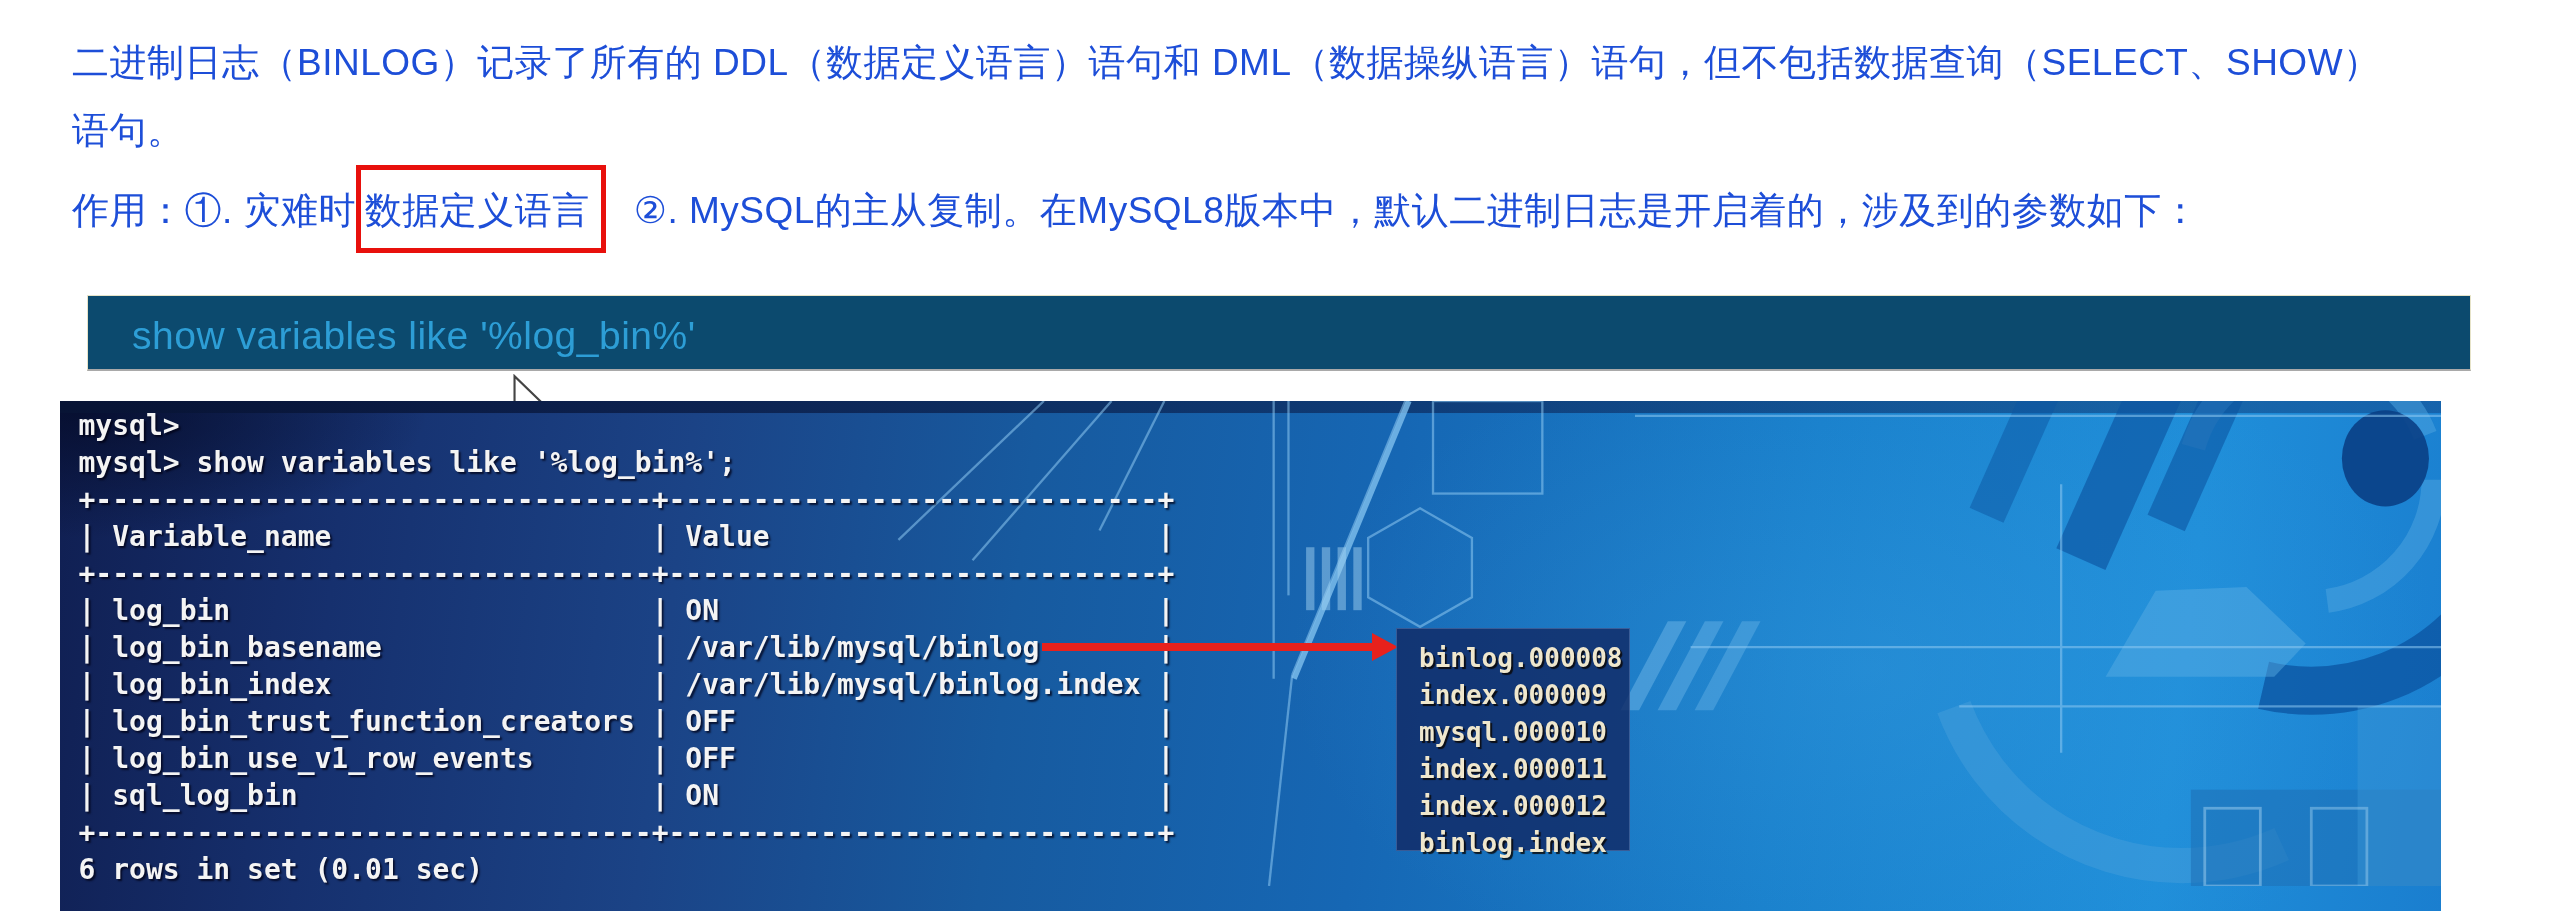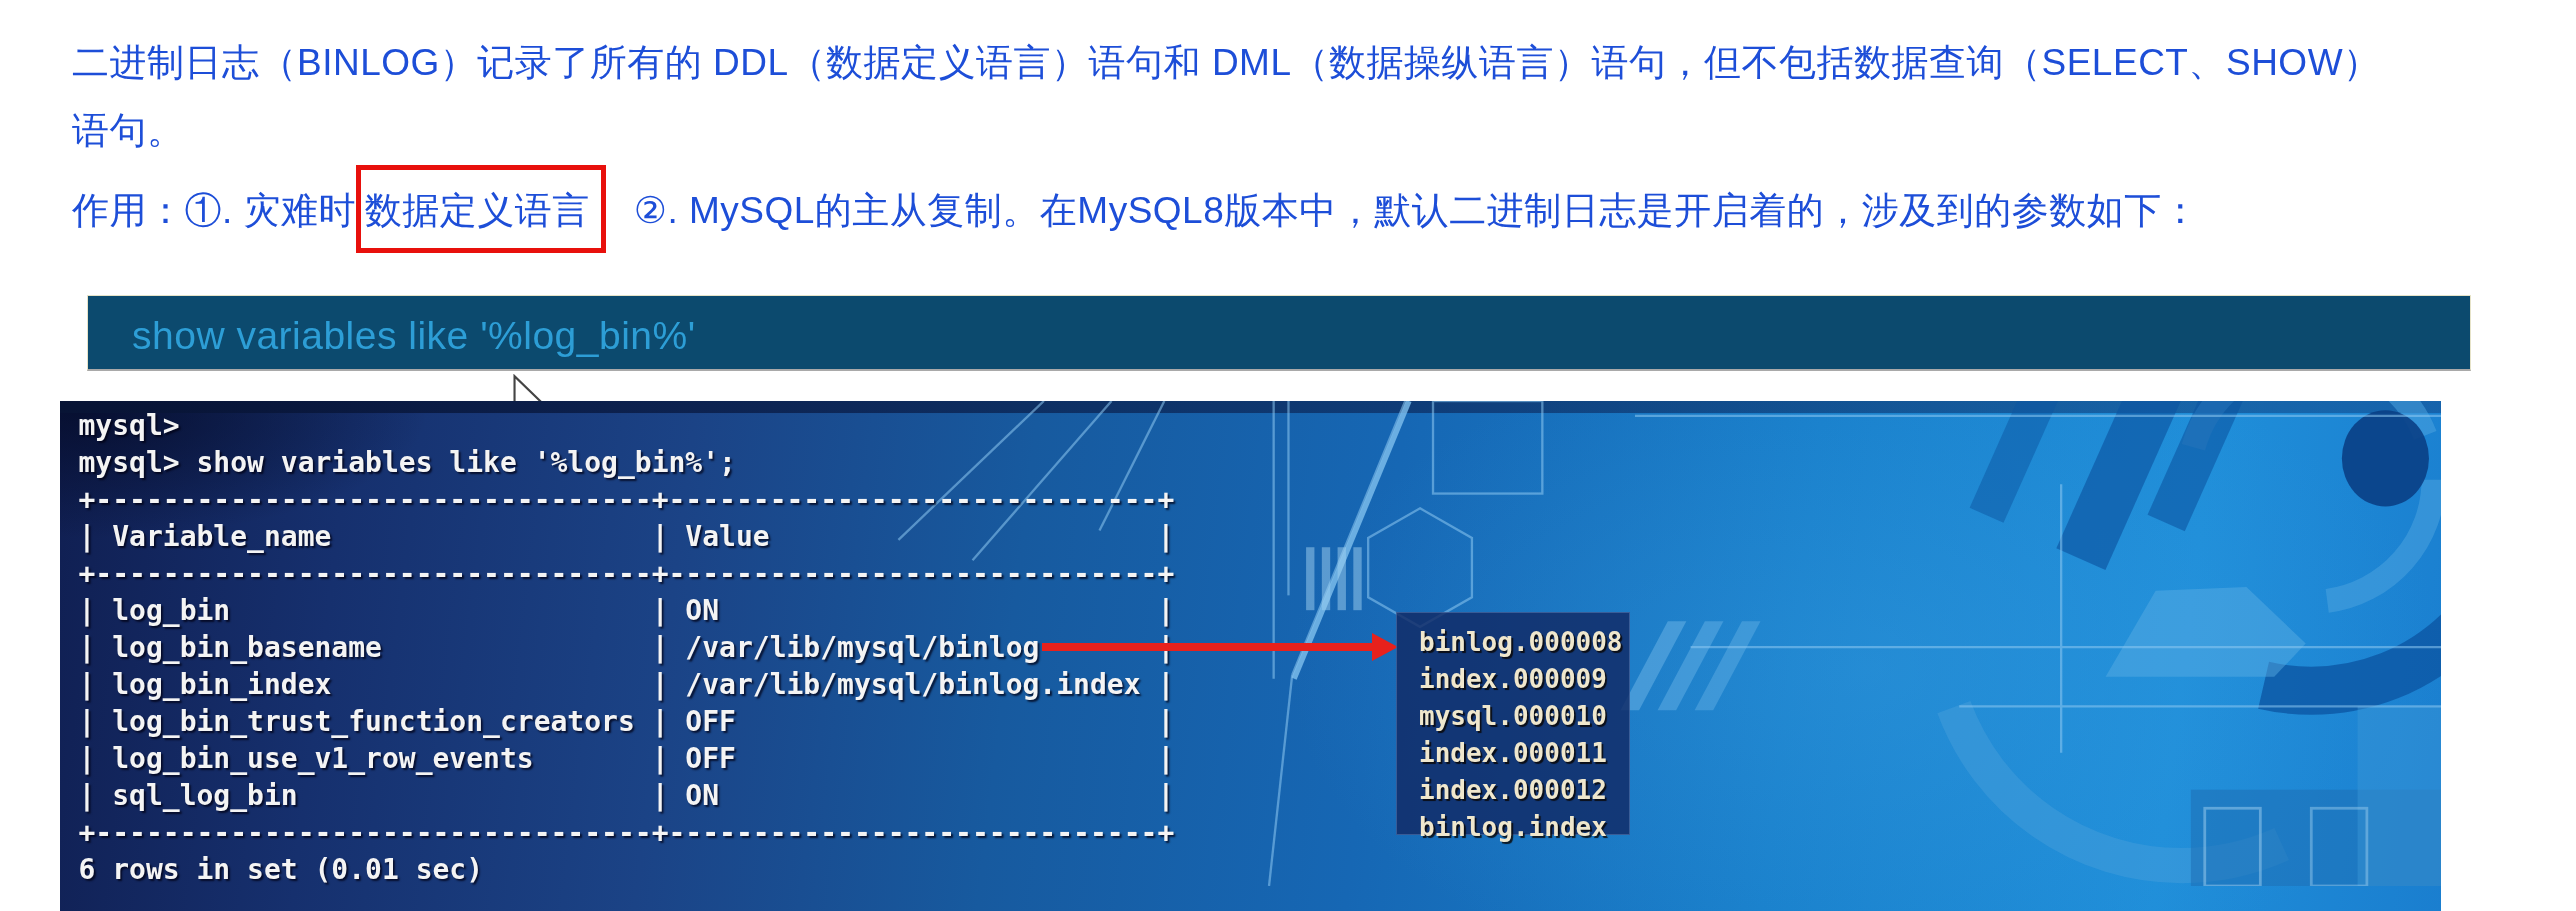--- a/index.html
+++ b/index.html
@@ -83,21 +83,21 @@
   }
   #red-arrow .head{
     position:absolute;right:0;top:0;width:0;height:0;
     border-top:14px solid transparent;
     border-bottom:14px solid transparent;
     border-left:26px solid #e8211c;
   }
 
   
   #binlog-box{
-    left:1336px;top:211px;
+    left:1336px;top:227px;
     width:234px;height:223px;
     background:rgba(17,42,101,0.82);
     border:0.9px solid rgba(145,180,230,0.30);
     box-sizing:border-box;
     padding:11px 0 0 22px;
   }
   .binlog-file{
     font-family:"DejaVu Sans Mono","Liberation Mono",monospace;
     font-size:26px;line-height:37px;
     font-weight:bold;

